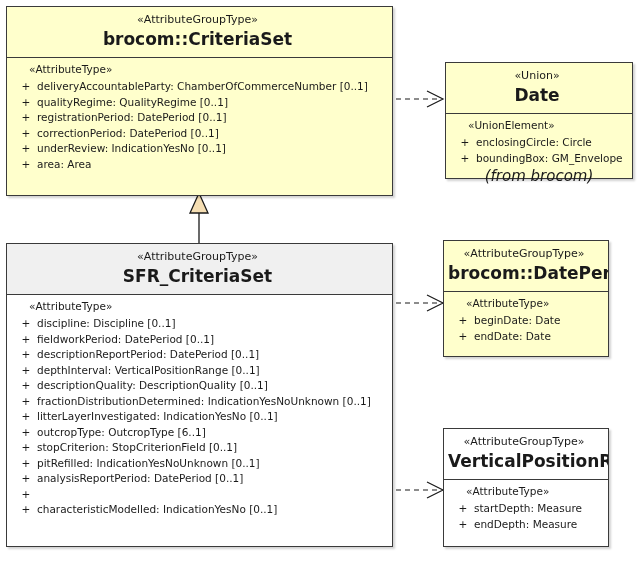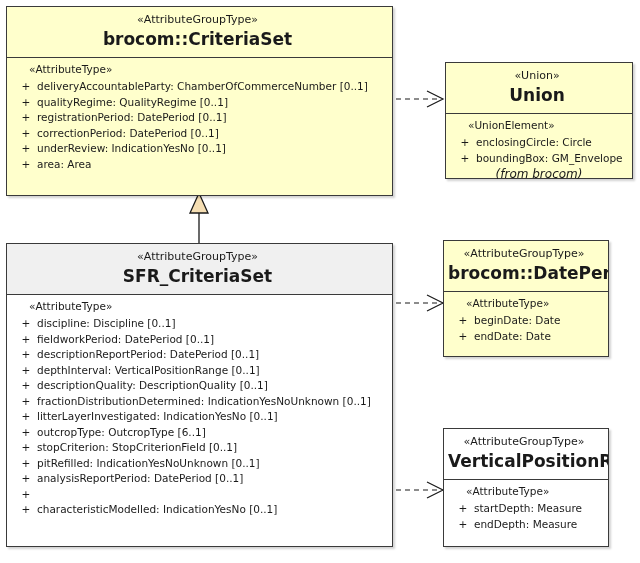--- a/index.html
+++ b/index.html
@@ -81,21 +81,21 @@
     font-size: 10.5px;
   }
   .attr-text {
     flex: 1 1 auto;
     white-space: nowrap;
   }
 
   
   .pkg-note {
     position: absolute;
-    font-size: 12px;
+    font-size: 15px;
     font-style: italic;
     white-space: nowrap;
     text-align: center;
   }
 
   
   #connectors {
     position: absolute;
     left: 0; top: 0;
     width: 640px;
@@ -162,21 +162,21 @@
       <div class="attr-row">
         <span class="attr-vis">+</span>
         <span class="attr-text">area: Area</span>
       </div>
     </div>
   </div>
 
   <div class="uml-class fill-yellow" style="left:445px; top:41px; width:188px; height:117px;margin-top:21px;">
     <div class="uml-header" style="height:51px;">
       <div class="stereotype">«Union»</div>
-      <div class="classname">Union</div>
+      <div class="classname">Date</div>
     </div>
     <div class="uml-body">
       <div class="attr-stereotype">«UnionElement»</div>
       <div class="attr-row">
         <span class="attr-vis">+</span>
         <span class="attr-text">enclosingCircle: Circle</span>
       </div>
       <div class="attr-row">
         <span class="attr-vis">+</span>
         <span class="attr-text">boundingBox: GM_Envelope</span>

